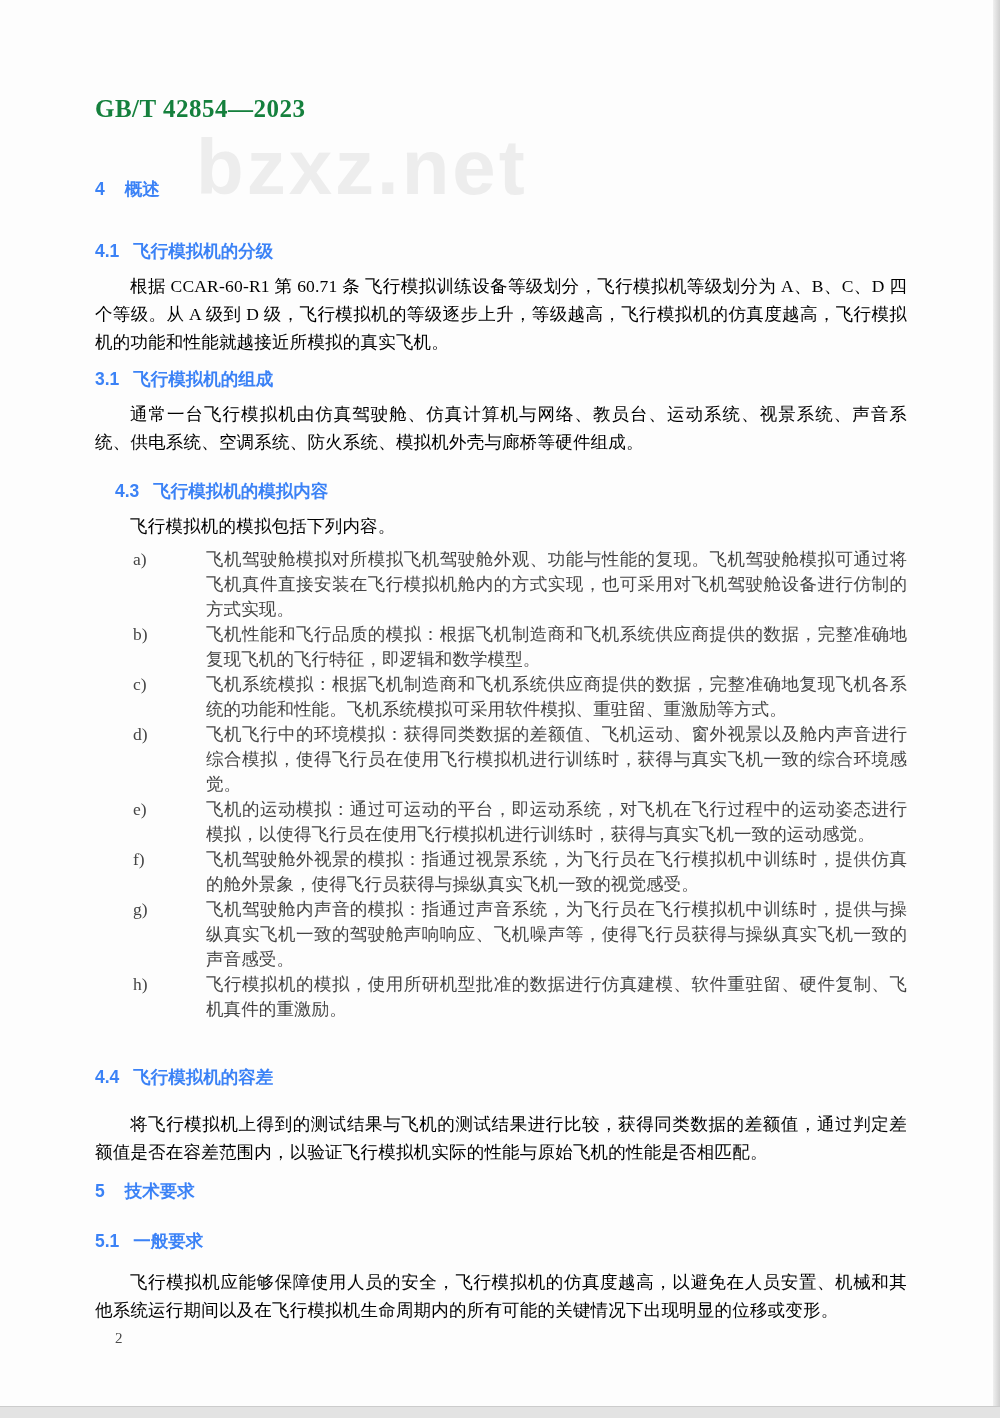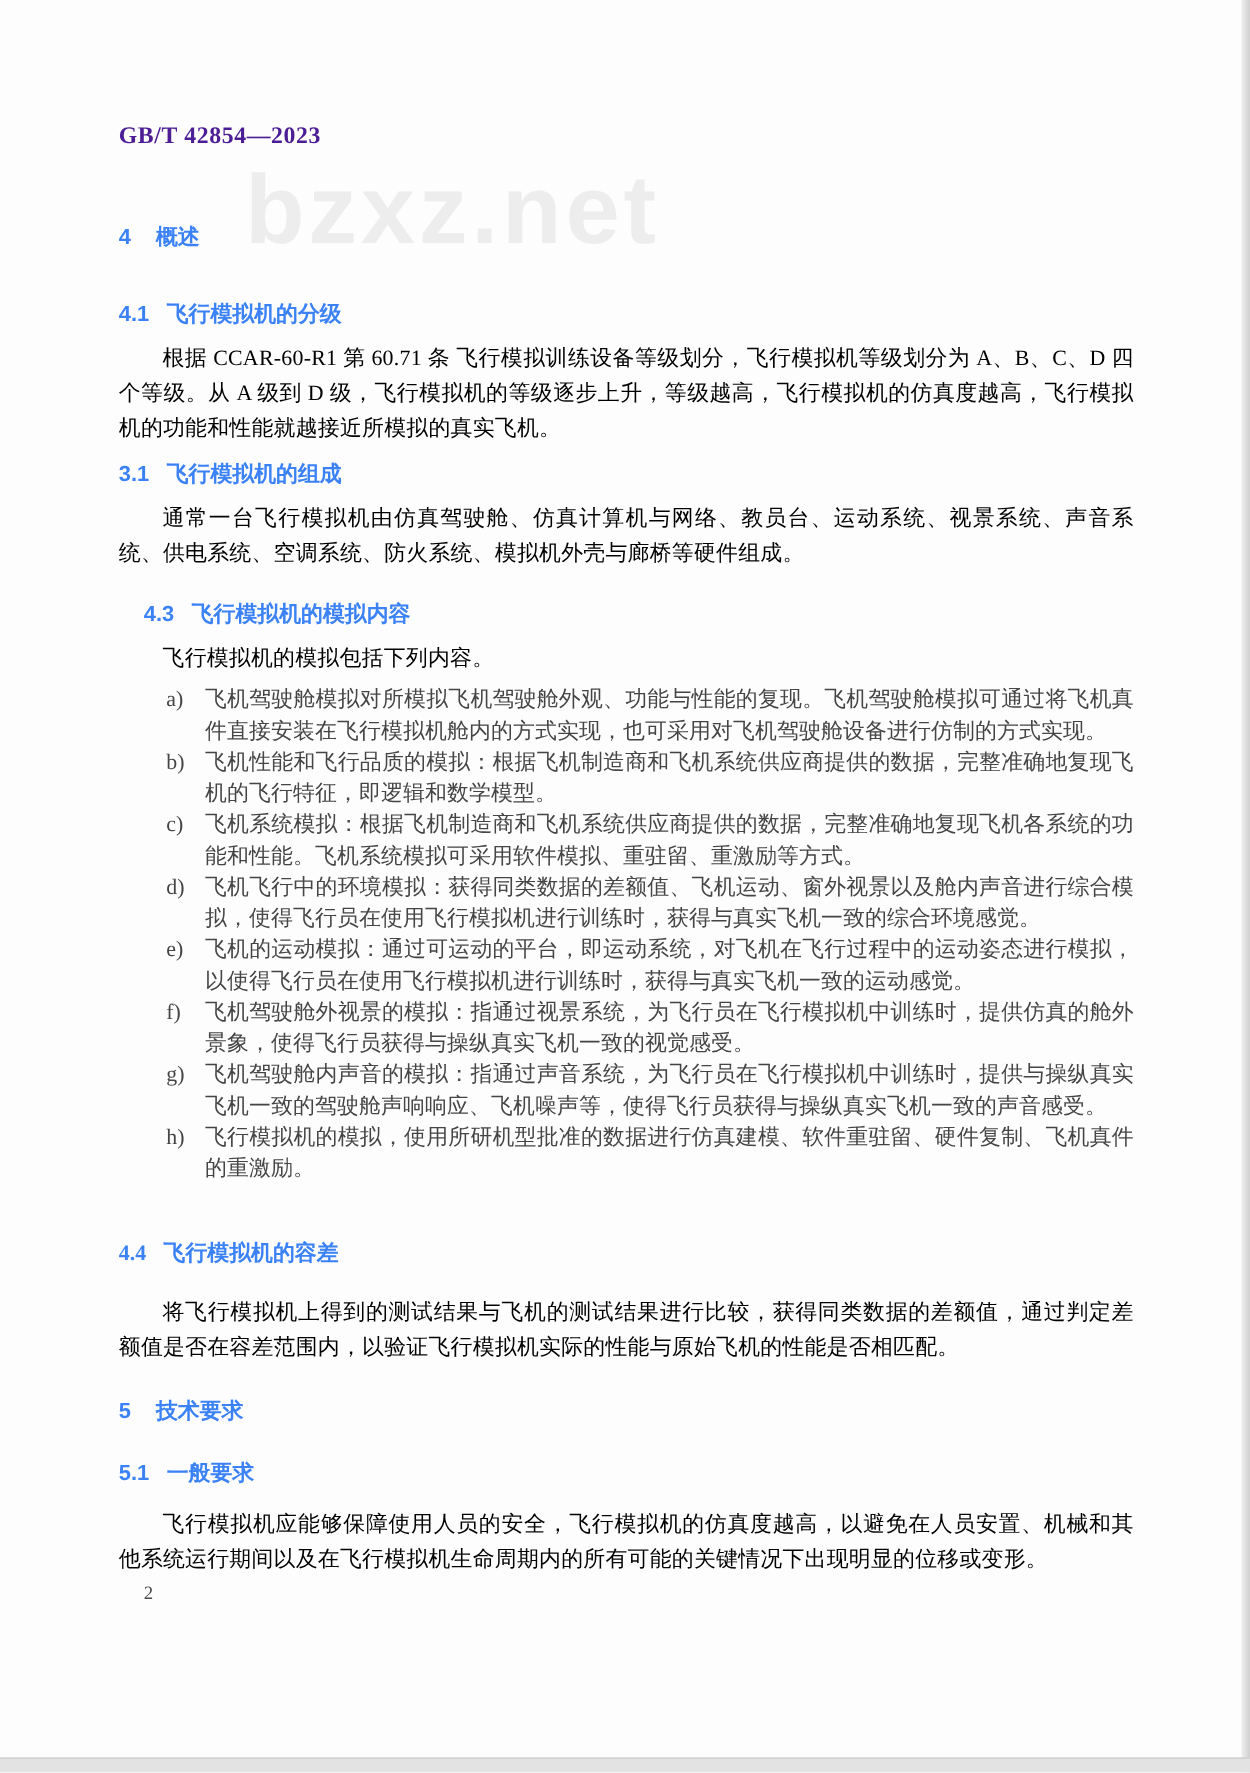--- a/index.html
+++ b/index.html
@@ -42,24 +42,24 @@
   .content {
     position: absolute; left: 95px; top: 0;
     width: 812px;
     padding-top: 96px;
     z-index: 2;
   }
 
   .doc-header {
     margin: 0;
     font-weight: 700;
-    font-size: 19px;
+    font-size: 25px;
     line-height: 26px;
     letter-spacing: 0.5px;
-    color: #4c1d95;
+    color: #15803d;
   }
 
   .clause, .subclause {
     margin: 0;
     font-family: "Liberation Sans", "DejaVu Sans", sans-serif;
     font-weight: 700;
     font-size: 17.5px;
     line-height: 26px;
     color: #3b82f6;
   }
@@ -73,38 +73,38 @@
     text-align: justify;
     text-indent: 2em;
     letter-spacing: 0.2px;
     color: #000000;
   }
 
   #h-s4  { margin-top: 54px; }
   #h-s41 { margin-top: 36px; }
   #h-s42 { margin-top: 10px; }
   #h-s43 { margin-top: 22px; margin-left: 20px; }
-  #h-s44 { margin-top: 42px; font-family: Liberation Serif, serif; }
-  #h-s5  { margin-top: 24px; }
+  #h-s44 { margin-top: 42px; }
+  #h-s5  { margin-top: 12px; }
   #h-s51 { margin-top: 24px; }
   #p-s44 { margin-top: 20px; }
   #p-s51 { margin-top: 14px; }
 
   .list {
     margin-top: 7px;
     font-size: 17.5px;
     line-height: 25px;
     color: #454545;
   }
   .list-item {
     display: flex;
     padding-left: 38px;
   }
   .li-label { flex: 0 0 31px; width: 31px; }
-  .li-text  { flex: 1; text-align: justify; letter-spacing: 0.1px; }
+  .li-text  { flex: 1; text-align: justify; letter-spacing: 0.1px; margin-left: 42px; }
 
   .page-num {
     margin: 4px 0 0 20px;
     font-size: 15px;
     line-height: 20px;
     color: #4a4a4a;
   }
 </style>
 </head>
 <body>

